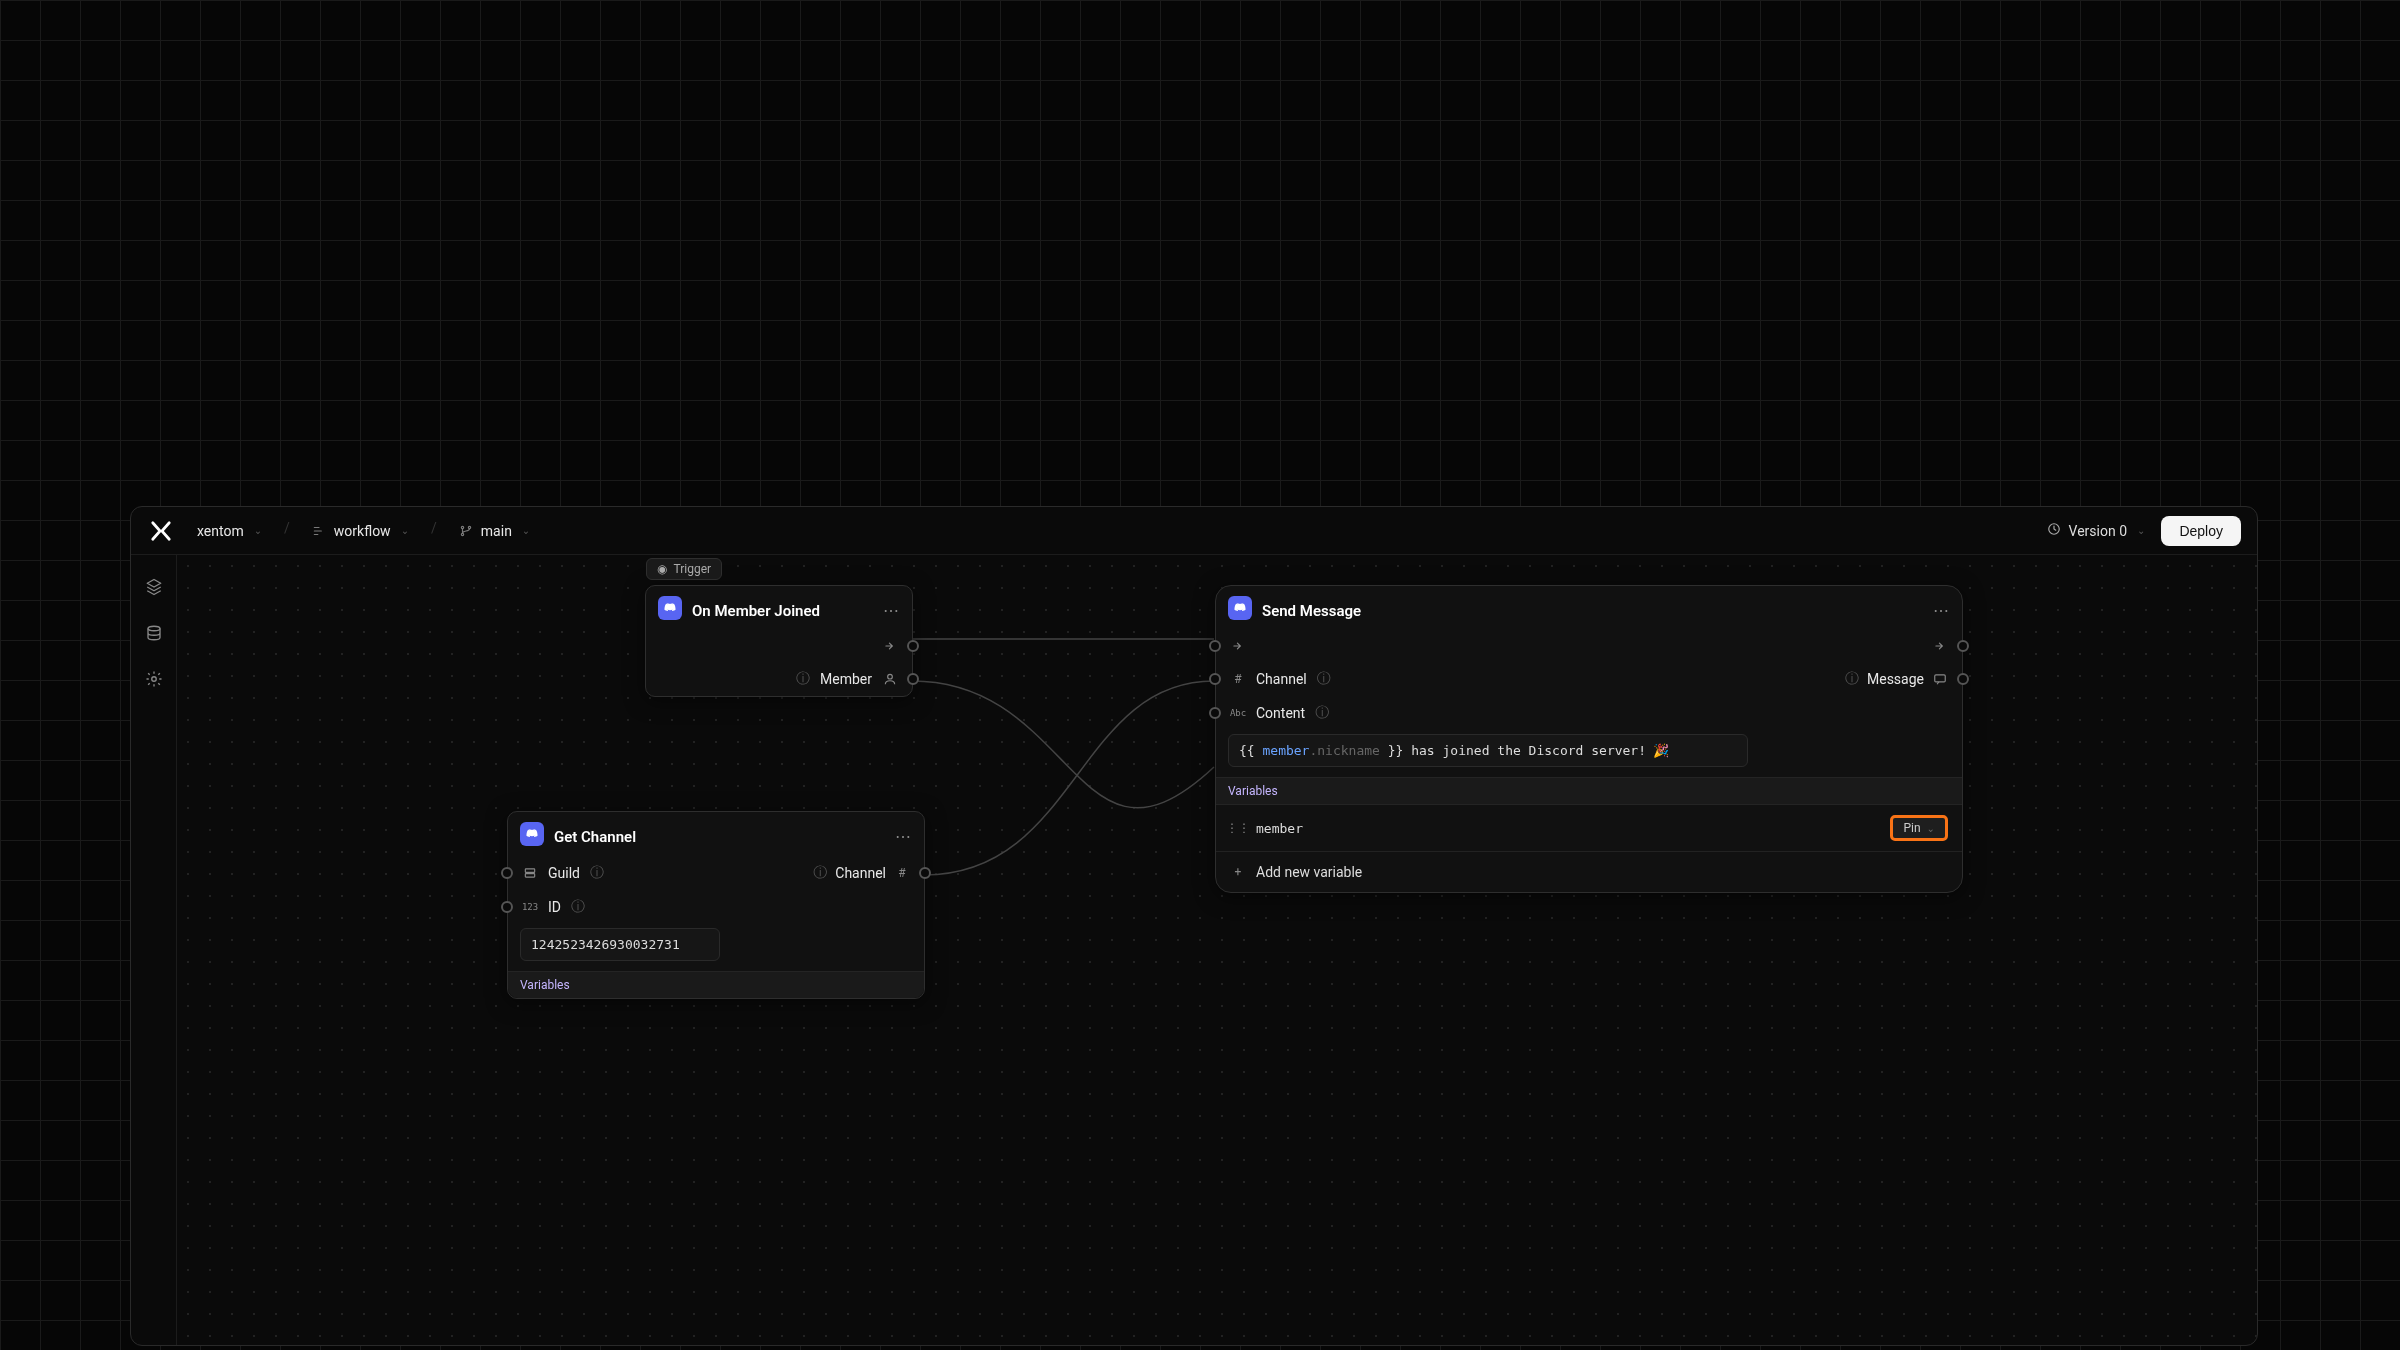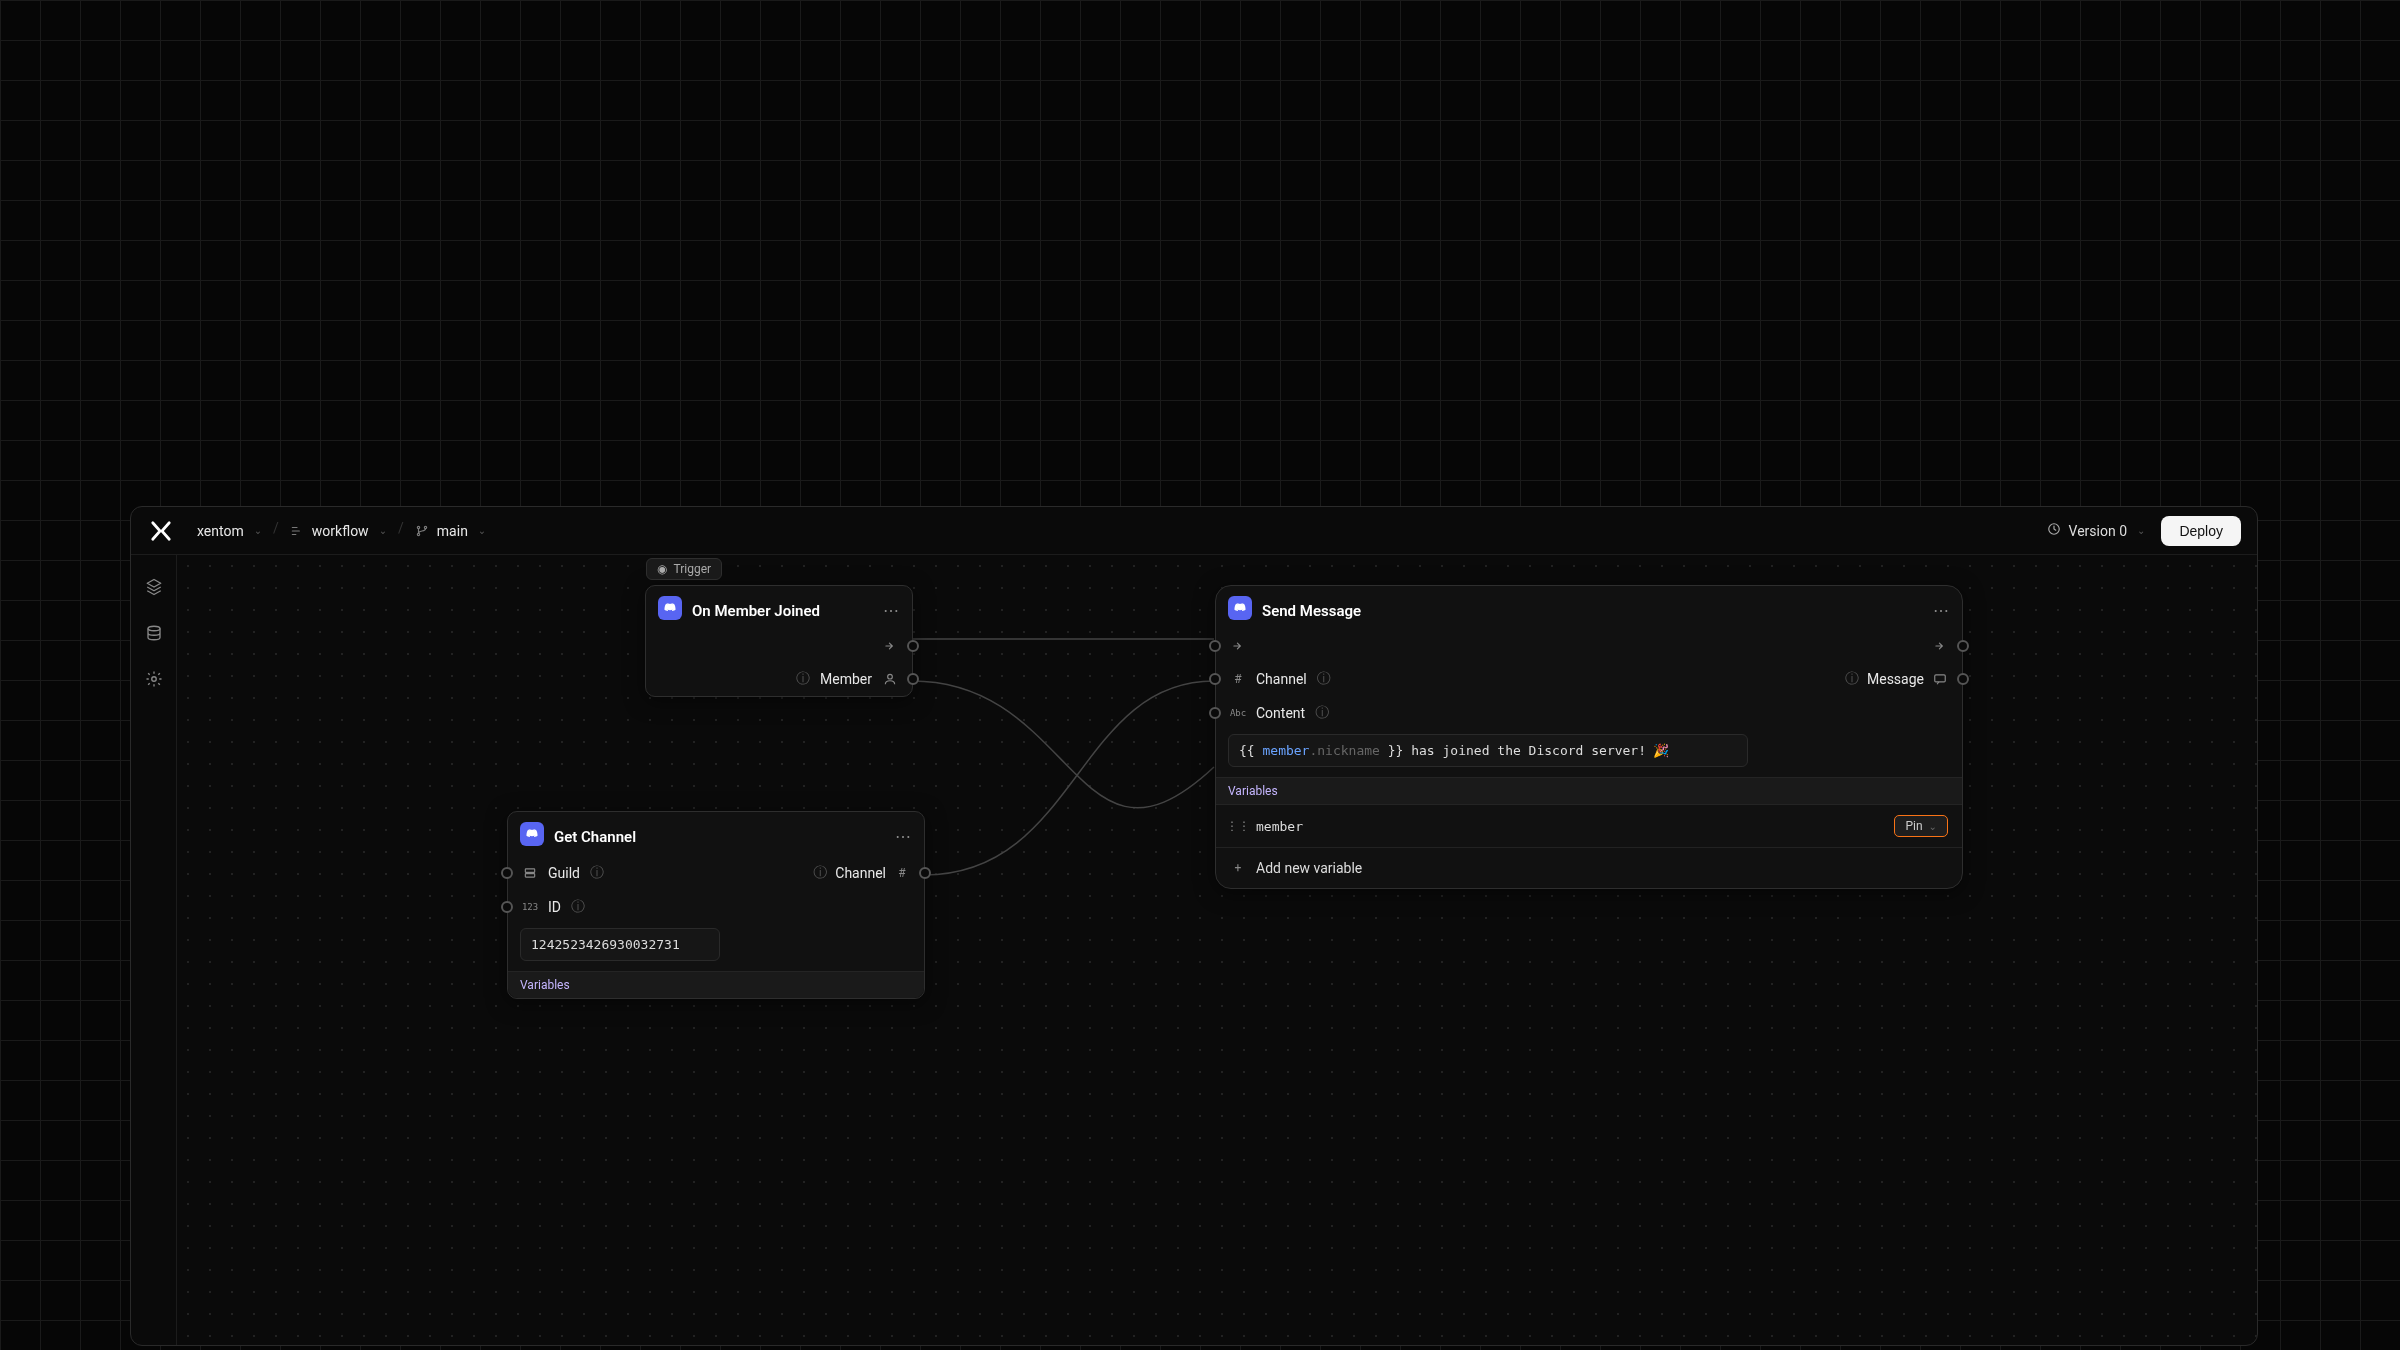--- a/index.html
+++ b/index.html
@@ -47,21 +47,21 @@
   align-items: center;
   justify-content: center;
   font-weight: 900;
   font-size: 18px;
   letter-spacing: -2px;
   margin-right: 8px;
 }
 .breadcrumb {
   display: flex;
   align-items: flex-start;
-  gap: 5px;
+  gap: 16px;
   font-size: 14px;
 }
 .bc-item {
   display: flex;
   align-items: center;
   gap: 8px;
   color: #e8e8e8;
   padding: 3px 6px;
   border-radius: 5px;
 }
@@ -216,21 +216,21 @@
   display: flex;
   align-items: center;
   padding: 10px 14px;
   gap: 10px;
   font-size: 13px;
 }
 .var-name { font-family: "SF Mono", Monaco, monospace; color: #ddd; }
 .pin-badge {
   margin-left: auto;
   background: #1e1e1e;
-  border: 1px solid #f97316;
+  border: 3px solid #f97316;
   border-radius: 5px;
   padding: 3px 10px;
   font-size: 12px;
   color: #ccc;
   display: flex;
   align-items: center;
   gap: 6px;
 }
 .add-var-row {
   display: flex;

